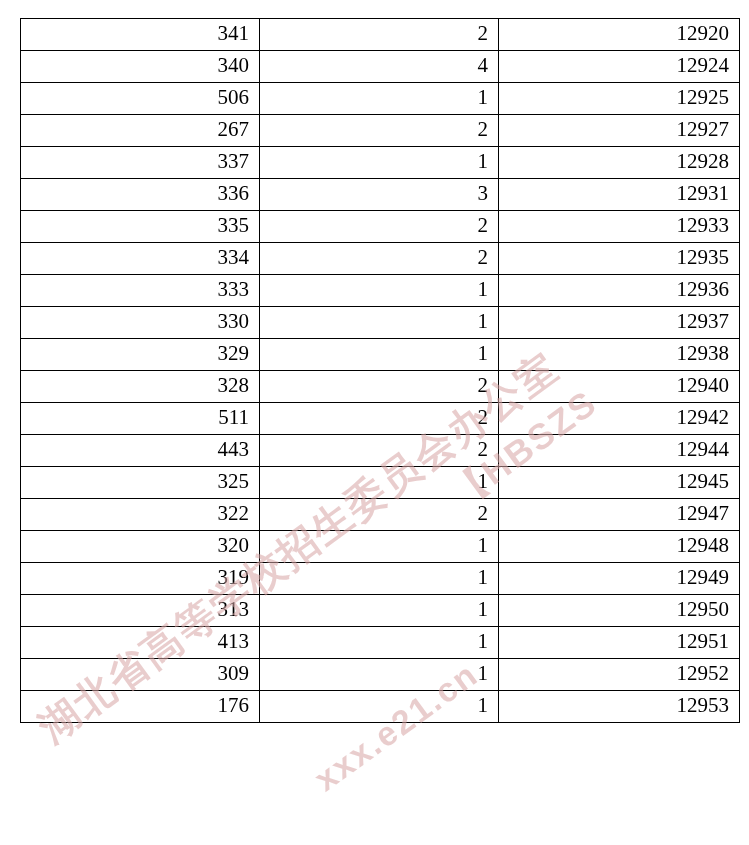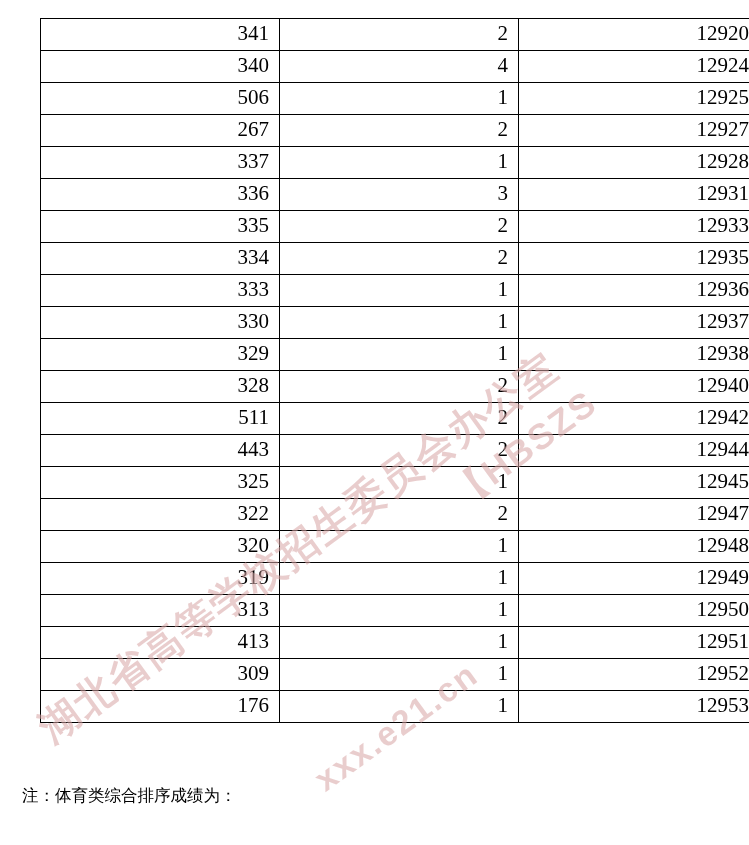--- a/index.html
+++ b/index.html
@@ -50,21 +50,21 @@
   .wm3 {
     left: 470px; top: 470px;
     font-size: 36px;
     transform: rotate(-36deg);
     transform-origin: left bottom;
   }
 
   
   #score-table-wrap {
     position: absolute;
-    left: 40px;
+    left: 20px;
     top: 18px;
     width: 686px;
     z-index: 2;
   }
   table.score-table {
     border-collapse: collapse;
     width: 686px;
     table-layout: fixed;
   }
   table.score-table td {
@@ -216,14 +216,13 @@
         <tr>
           <td class="col-score">176</td>
           <td class="col-count">1</td>
           <td class="col-cum">12953</td>
         </tr>
       </tbody>
   </table>
 </div>
 
 <div id="footnote">
-  <div class="fn-line">注：体育类综合排序成绩为：</div>
 </div>
 
 </body></html>

